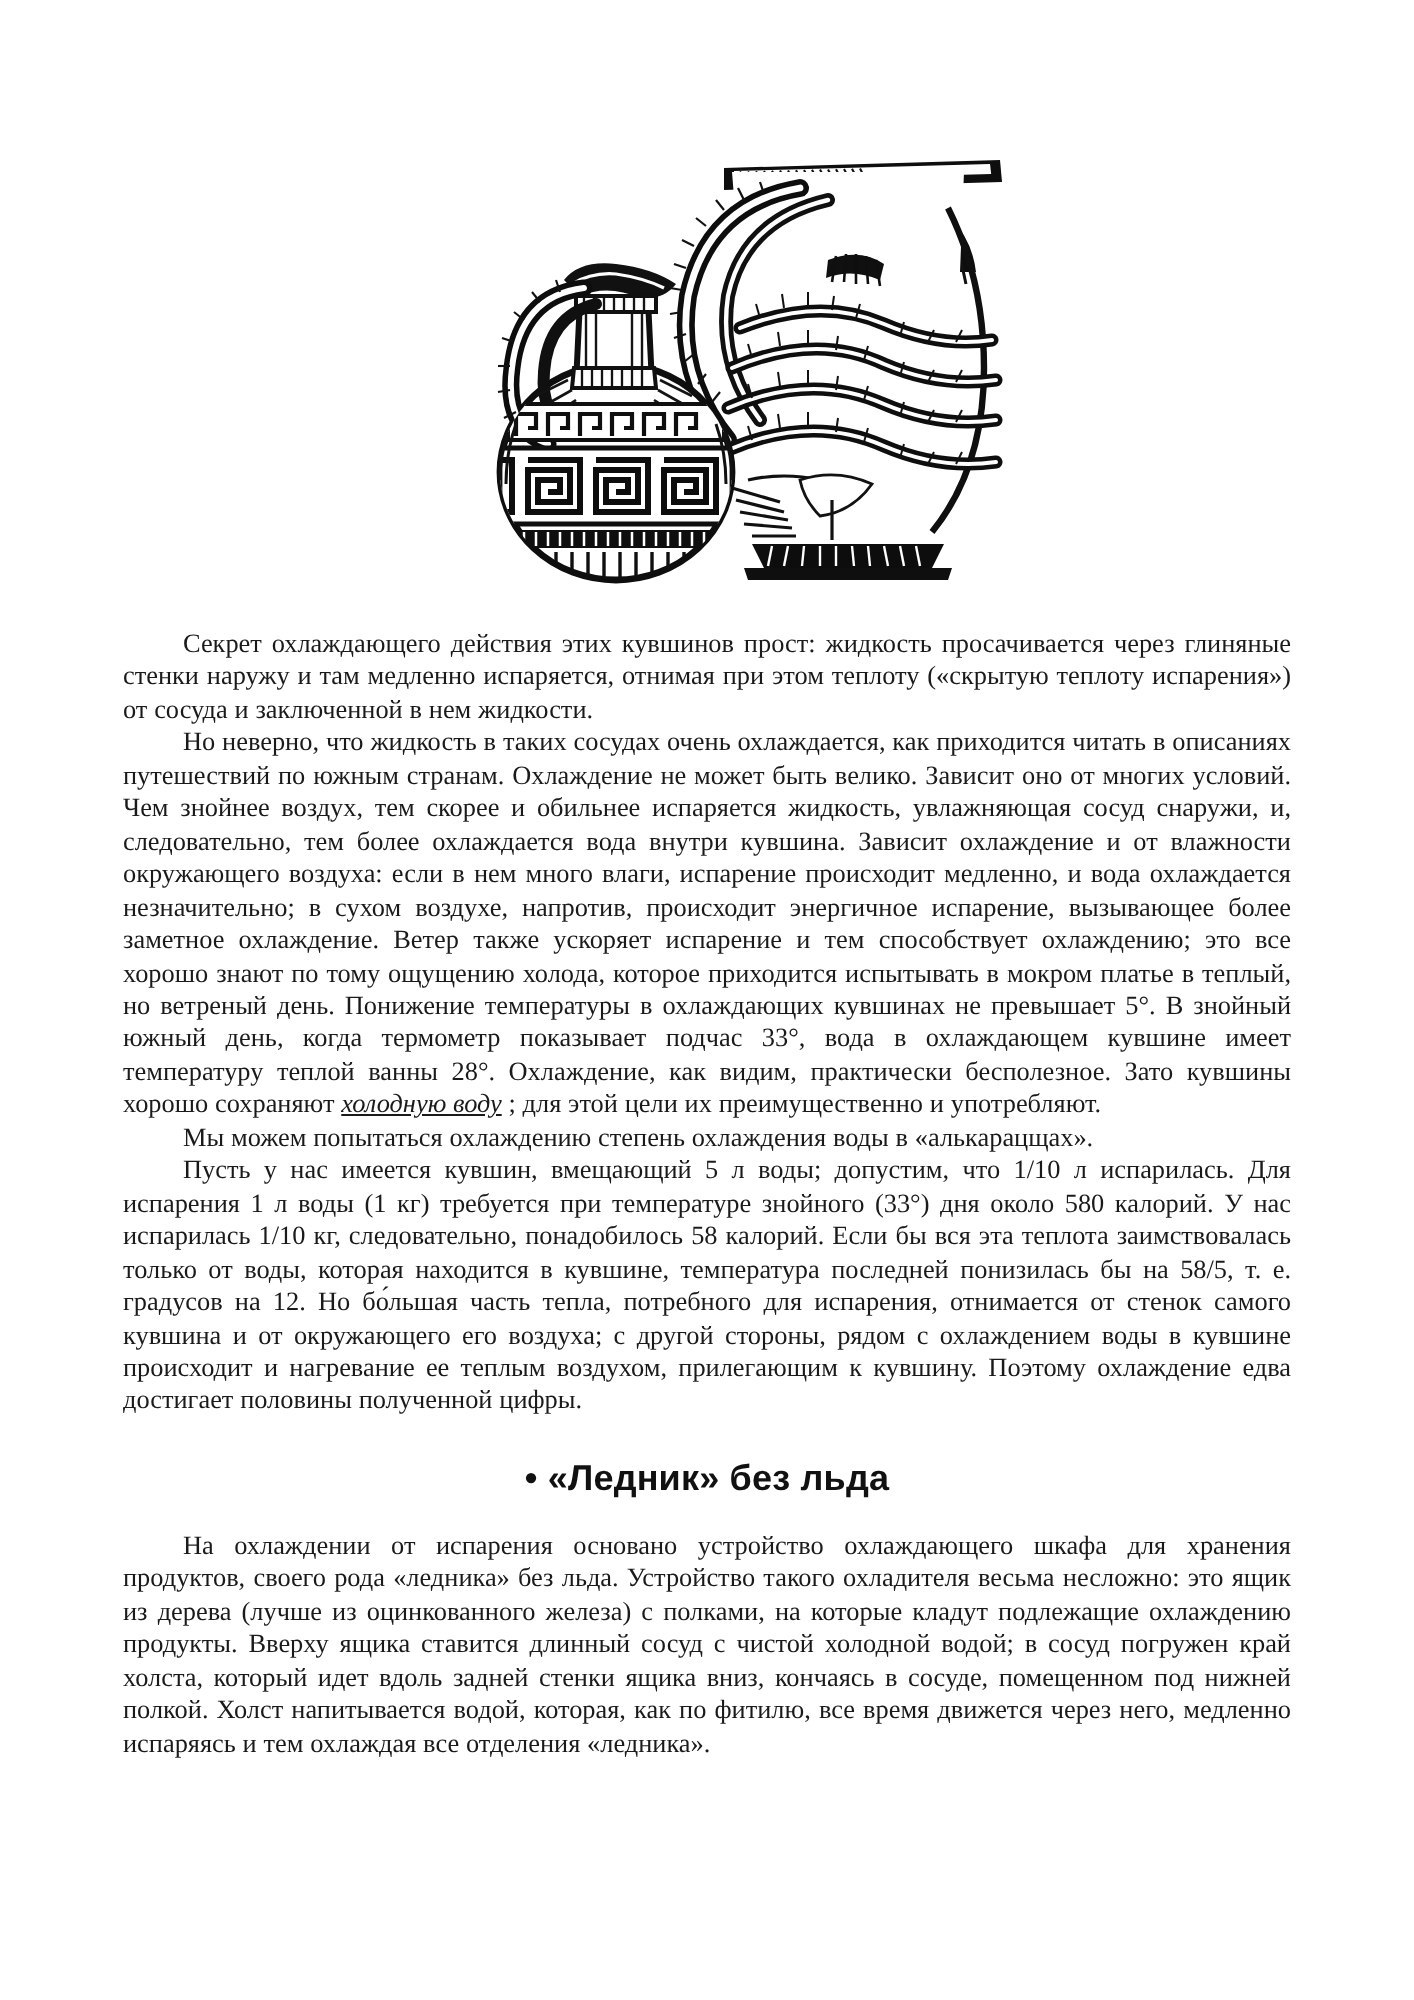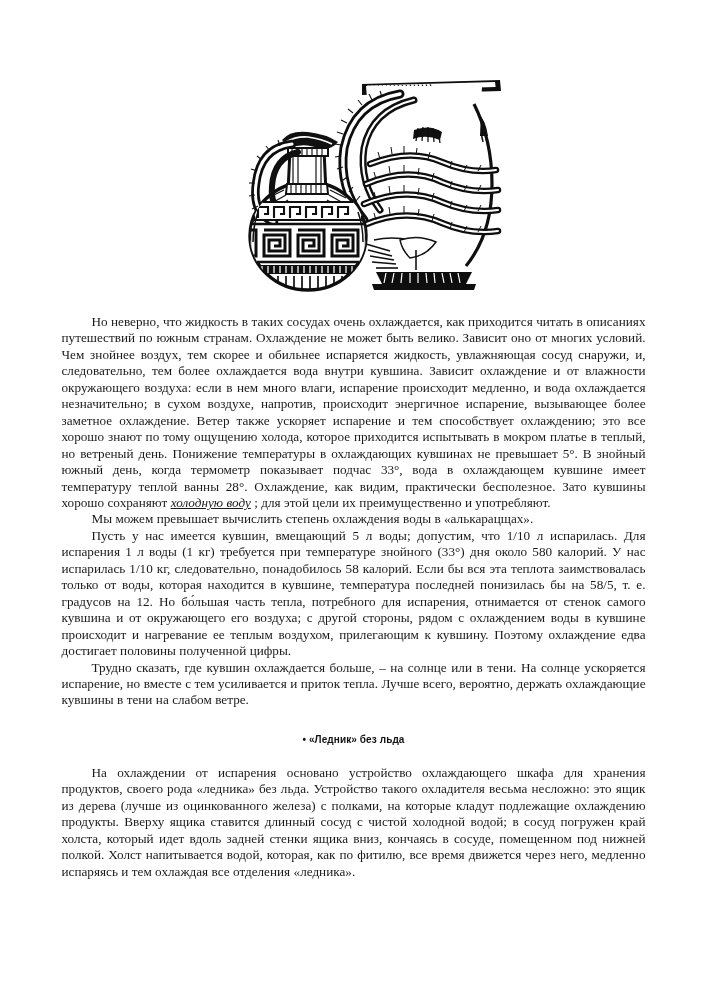--- a/index.html
+++ b/index.html
@@ -68,21 +68,21 @@
     text-decoration: underline;
   }
 
   h2.section-heading {
     margin: 0;
     padding-top: 22px;
     padding-bottom: 17px;
     text-align: center;
     font-family: "Liberation Sans", "DejaVu Sans", sans-serif;
     font-weight: bold;
-    font-size: 10px;
+    font-size: 18px;
     line-height: 17px;
     letter-spacing: 0.1px;
     color: #111111;
   }
 </style>
 </head>
 <body style="background-color: rgb(255, 255, 255); color: rgb(26, 26, 26);">
 
 <div class="page">
 
@@ -382,36 +382,36 @@
             <path d="M158 172 Q162 184 162 196"></path>
             <path d="M154 168 Q159 182 159 198"></path>
           </g>
         </g>
       </svg>
     </div>
   </div>
 
   <div class="content">
 
+    <p class="para">
+      <span>Секрет охлаждающего действия этих кувшинов прост: жидкость просачивается через глиняные стенки наружу и там медленно испаряется, отнимая при этом теплоту («скрытую теплоту испарения») от сосуда и заключенной в нем жидкости.</span>
+    </p>
 
     <p class="para">
       <span>Но неверно, что жидкость в таких сосудах очень охлаждается, как приходится читать в описаниях путешествий по южным странам. Охлаждение не может быть велико. Зависит оно от многих условий. Чем знойнее воздух, тем скорее и обильнее испаряется жидкость, увлажняющая сосуд снаружи, и, следовательно, тем более охлаждается вода внутри кувшина. Зависит охлаждение и от влажности окружающего воздуха: если в нем много влаги, испарение происходит медленно, и вода охлаждается незначительно; в сухом воздухе, напротив, происходит энергичное испарение, вызывающее более заметное охлаждение. Ветер также ускоряет испарение и тем способствует охлаждению; это все хорошо знают по тому ощущению холода, которое приходится испытывать в мокром платье в теплый, но ветреный день. Понижение температуры в охлаждающих кувшинах не превышает 5°. В знойный южный день, когда термометр показывает подчас 33°, вода в охлаждающем кувшине имеет температуру теплой ванны 28°. Охлаждение, как видим, практически бесполезное. Зато кувшины хорошо сохраняют </span><span class="it">холодную воду</span><span> ; для этой цели их преимущественно и употребляют.</span>
     </p>
 
     <p class="para">
-      <span>Мы можем превышает вычислить степень охлаждения воды в «алькарацщах».</span>
+      <span>Мы можем попытаться охлаждению степень охлаждения воды в «алькарацщах».</span>
     </p>
 
     <p class="para">
       <span>Пусть у нас имеется кувшин, вмещающий 5 л воды; допустим, что 1/10 л испарилась. Для испарения 1 л воды (1 кг) требуется при температуре знойного (33°) дня около 580 калорий. У нас испарилась 1/10 кг, следовательно, понадобилось 58 калорий. Если бы вся эта теплота заимствовалась только от воды, которая находится в кувшине, температура последней понизилась бы на 58/5, т. е. градусов на 12. Но бо́льшая часть тепла, потребного для испарения, отнимается от стенок самого кувшина и от окружающего его воздуха; с другой стороны, рядом с охлаждением воды в кувшине происходит и нагревание ее теплым воздухом, прилегающим к кувшину. Поэтому охлаждение едва достигает половины полученной цифры.</span>
     </p>
 
-    <p class="para">
-      <span>Трудно сказать, где кувшин охлаждается больше, – на солнце или в тени. На солнце ускоряется испарение, но вместе с тем усиливается и приток тепла. Лучше всего, вероятно, держать охлаждающие кувшины в тени на слабом ветре.</span>
-    </p>
 
     <h2 class="section-heading">• «Ледник» без льда</h2>
 
     <p class="para">
       <span>На охлаждении от испарения основано устройство охлаждающего шкафа для хранения продуктов, своего рода «ледника» без льда. Устройство такого охладителя весьма несложно: это ящик из дерева (лучше из оцинкованного железа) с полками, на которые кладут подлежащие охлаждению продукты. Вверху ящика ставится длинный сосуд с чистой холодной водой; в сосуд погружен край холста, который идет вдоль задней стенки ящика вниз, кончаясь в сосуде, помещенном под нижней полкой. Холст напитывается водой, которая, как по фитилю, все время движется через него, медленно испаряясь и тем охлаждая все отделения «ледника».</span>
     </p>
 
   </div>
 </div>
 

